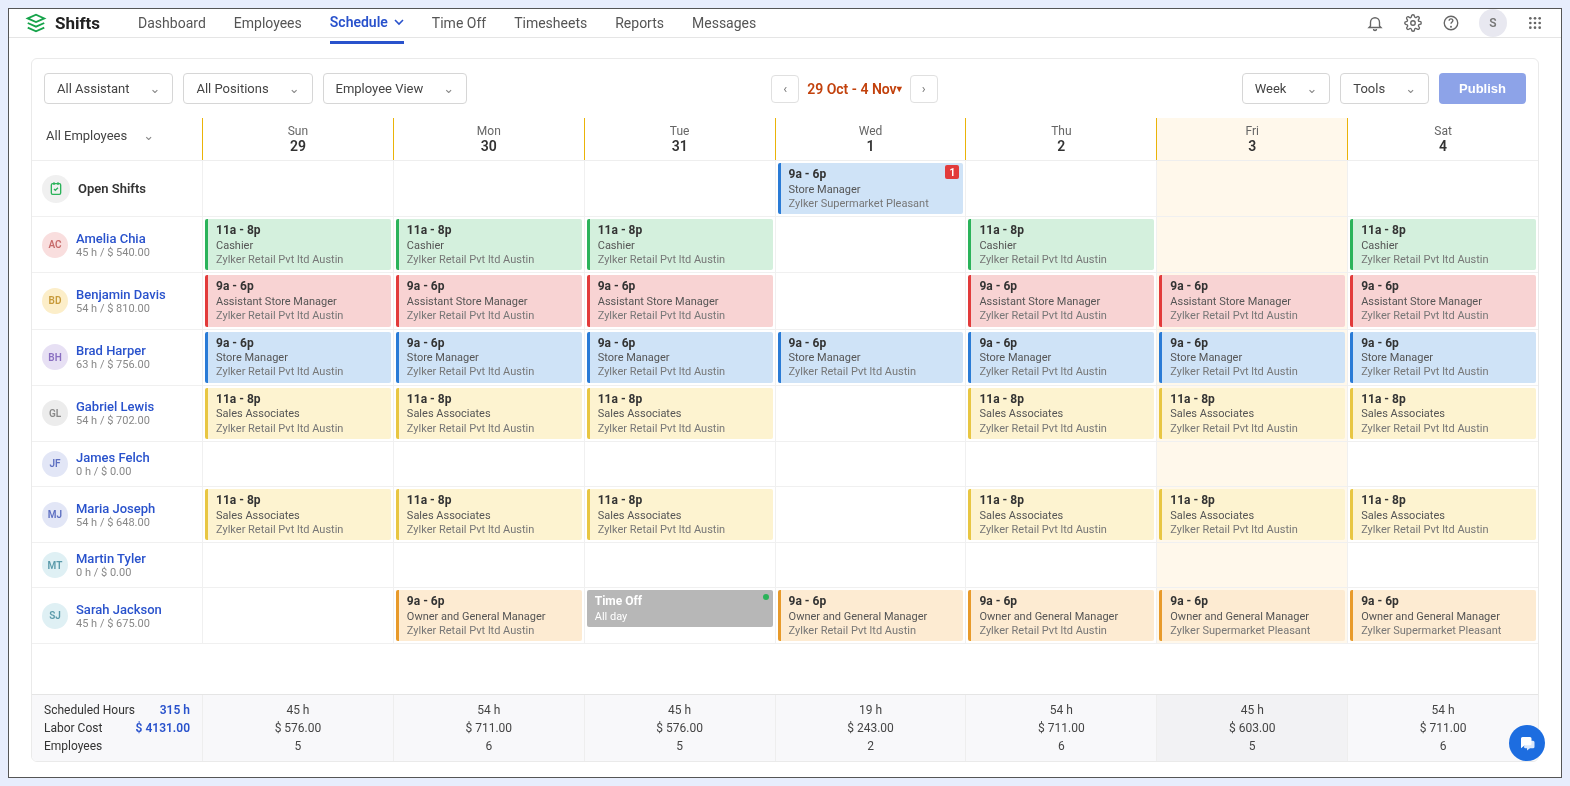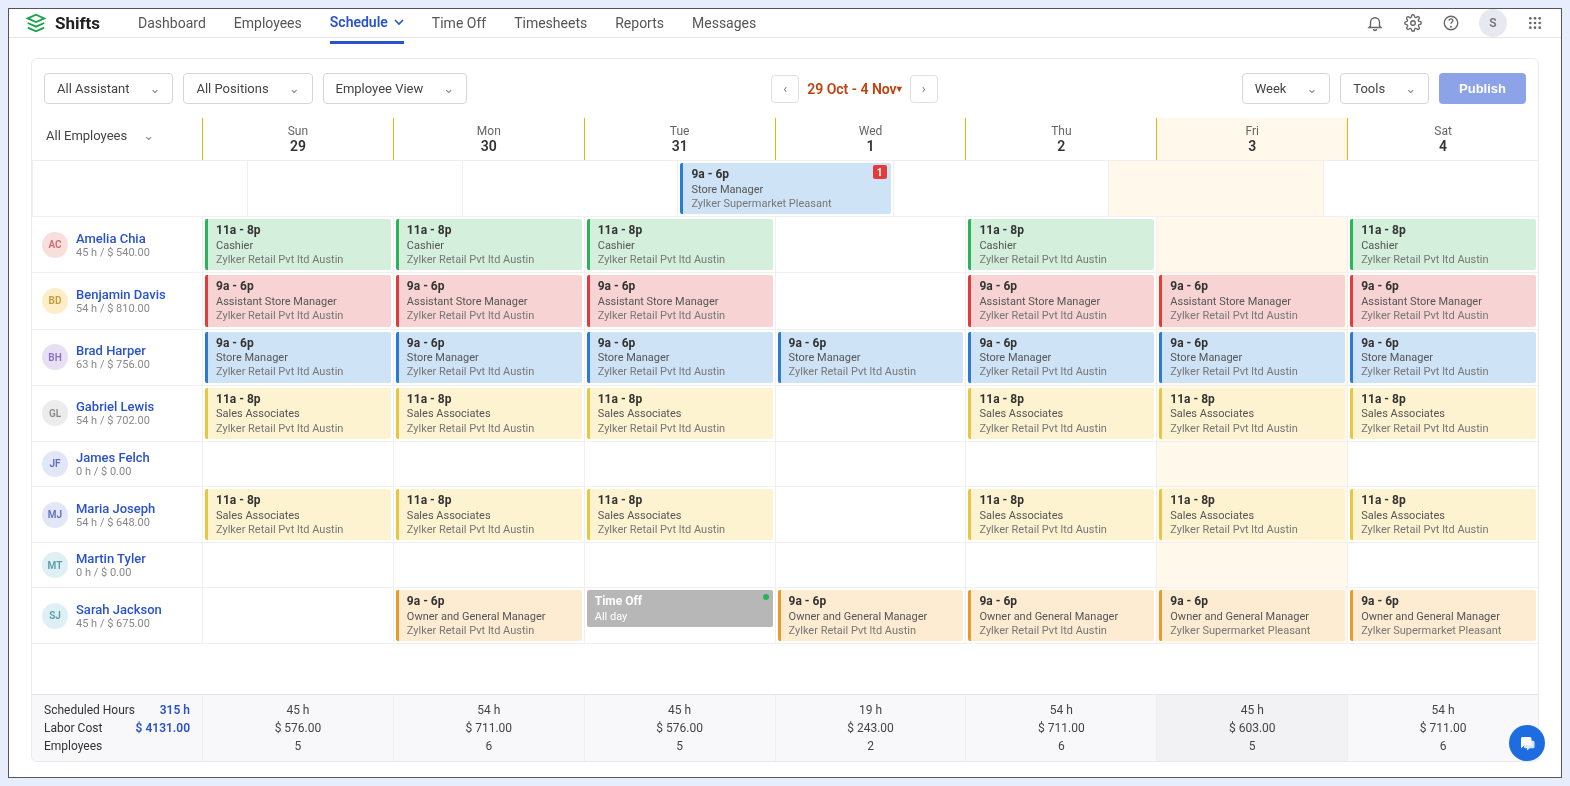--- a/index.html
+++ b/index.html
@@ -202,20 +202,29 @@
               </div>
               <div class="col-day">
                 <div class="day-name">Sat</div>
                 <div class="day-num">4</div>
               </div>
             </div>
         </div>
 
         <div class="body-rows" id="body-rows">
             <div class="row">
+              <div class="emp-cell">
+                <div class="open-icon">
+                  <svg viewBox="0 0 24 24" width="16" height="16" fill="none" stroke="currentColor" stroke-width="2">
+                    <rect x="5" y="4" width="14" height="16" rx="2"></rect>
+                    <path d="M9 2v4M15 2v4M9 12l2 2 4-4"></path>
+                  </svg>
+                </div>
+                <span class="open-label">Open Shifts</span>
+              </div>
               <div style="display:flex;flex:1">
                 <div class="day-cell"></div>
                 <div class="day-cell"></div>
                 <div class="day-cell"></div>
                 <div class="day-cell">
                   <div class="shift blue">
                     <div class="t">9a - 6p</div>
                     <div class="r">Store Manager</div>
                     <div class="l">Zylker Supermarket Pleasant</div>
                     <div class="badge">1</div>

